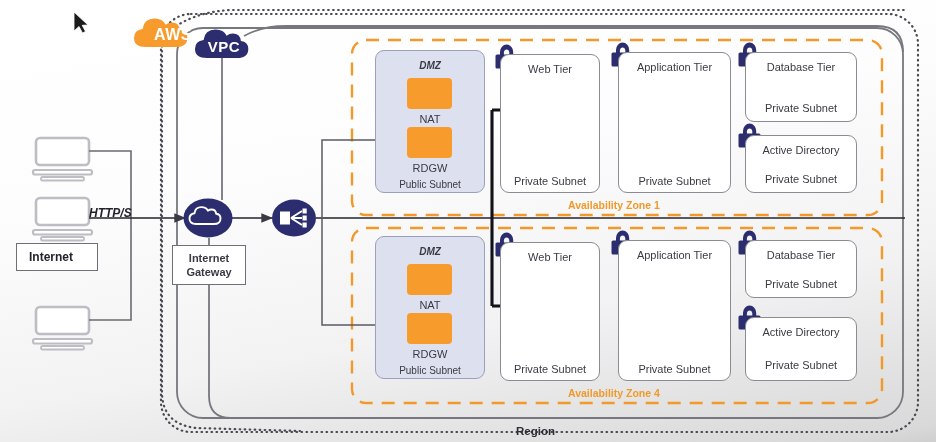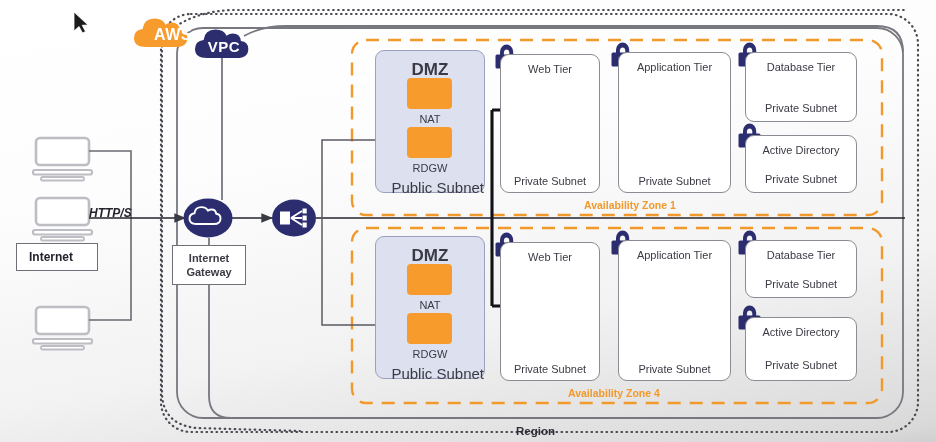--- a/index.html
+++ b/index.html
@@ -63,23 +63,23 @@
     border-radius: 4px;
   }
 
   .cap {
     position: absolute;
     width: 100%;
     text-align: center;
     color: #3a3a44;
     white-space: nowrap;
   }
-  .cap-title { font-weight: bold; font-size: 17px; }
+  .cap-title { font-weight: bold; font-size: 10px; font-style: italic; }
   .cap-mid   { font-size: 11px; }
-  .cap-sub   { font-size: 15px; text-align: right; }
+  .cap-sub   { font-size: 10px; }
 
   .az-label {
     position: absolute;
     color: #f2992b;
     font-weight: bold;
     font-size: 10.5px;
     white-space: nowrap;
   }
   .region-label {
     position: absolute;
@@ -290,21 +290,21 @@
   <div class="box tier-box" style="left:745px; top:52px; width:112px; height:70px;">
     <div class="cap cap-mid" style="top:8px;">Database Tier</div>
     <div class="cap cap-mid" style="top:49px;">Private Subnet</div>
   </div>
 
   <div class="box tier-box" style="left:745px; top:135px; width:112px; height:58px;">
     <div class="cap cap-mid" style="top:8px;">Active Directory</div>
     <div class="cap cap-mid" style="top:37px;">Private Subnet</div>
   </div>
 
-  <div class="az-label" style="left:584px; top:199px;text-align:right;">Availability Zone 1</div>
+  <div class="az-label" style="left:568px; top:199px;text-align:right;">Availability Zone 1</div>
 
   <div class="box dmz-box" style="left:375px; top:236px; width:110px; height:143px;">
     <div class="cap cap-title" style="top:9px;">DMZ</div>
     <div class="orange-chip" style="left:31px; top:27px; width:45px; height:31px;"></div>
     <div class="cap cap-mid" style="top:62px;">NAT</div>
     <div class="orange-chip" style="left:31px; top:76px; width:45px; height:31px;"></div>
     <div class="cap cap-mid" style="top:111px;">RDGW</div>
     <div class="cap cap-sub" style="top:128px;">Public Subnet</div>
   </div>
 

